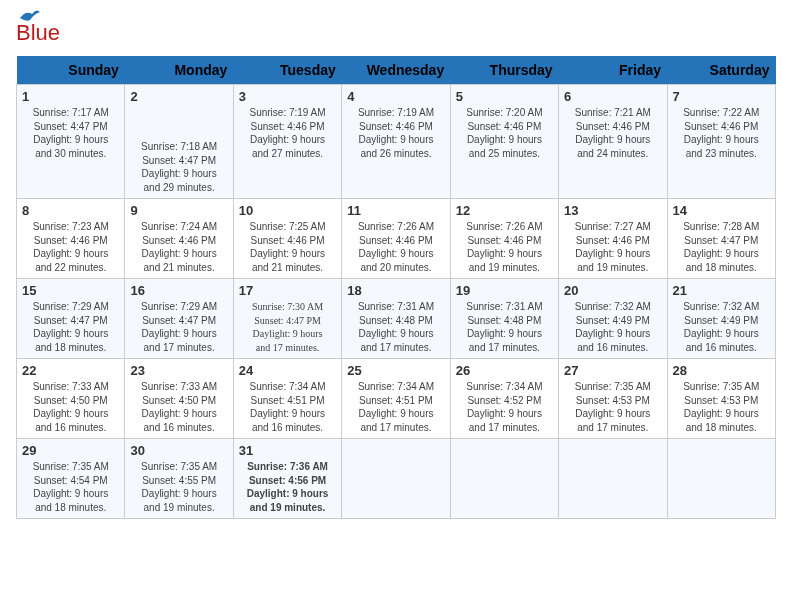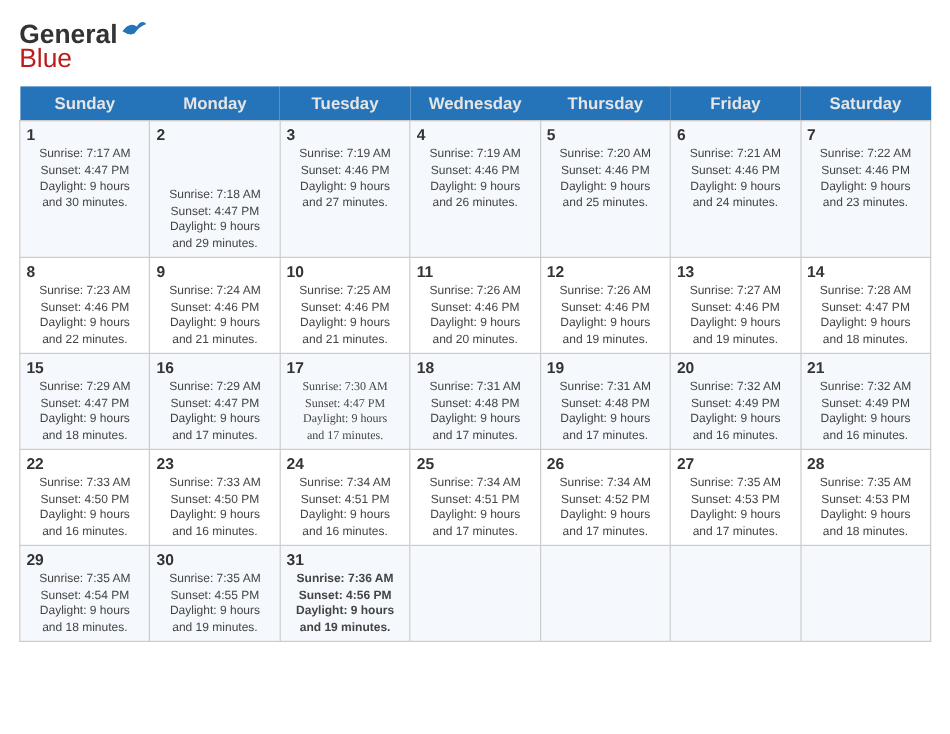--- a/index.html
+++ b/index.html
@@ -33,22 +33,22 @@
       font-size: 16px;
       color: #555;
     }
     table {
       width: 100%;
       border-collapse: collapse;
       table-layout: fixed;
     }
     th {
       background-color: #2573b8;
-      color: #e5e5e5;
-      text-align: center;
+      color: #000000;
+      text-align: right;
       padding: 6px 6px;
       font-size: 14px;
       font-weight: bold;
     }
     td {
       border: 1px solid #ccc;
       vertical-align: top;
       padding: 4px 5px;
       font-size: 10.5px;
       color: #333;
@@ -71,21 +71,20 @@
       text-align: center;
     }
     td.empty { background: #f5f8fd !important; }
   </style>
 </head>
 <body>
 
 <div class="header">
   <div class="logo">
     <div style="display:flex;align-items:center;">
-      <span style="font-size:22px;font-weight:bold;color:#333;">General</span>
 
       <svg style="margin-left:2px;margin-top:-8px;" width="22" height="18" viewBox="0 0 22 18">
         <path d="M2 10 Q8 2 14 6 Q18 0 22 4 Q16 6 12 12 Q8 14 2 10Z" fill="#2573b8"></path>
       </svg>
     </div>
     <span style="font-size:22px;font-weight:normal;color:#b91c1c;margin-top:-6px;">Blue</span>
   </div>
   <div class="title-block">
     <div class="month-title"></div>
     <div class="location-title"></div>

